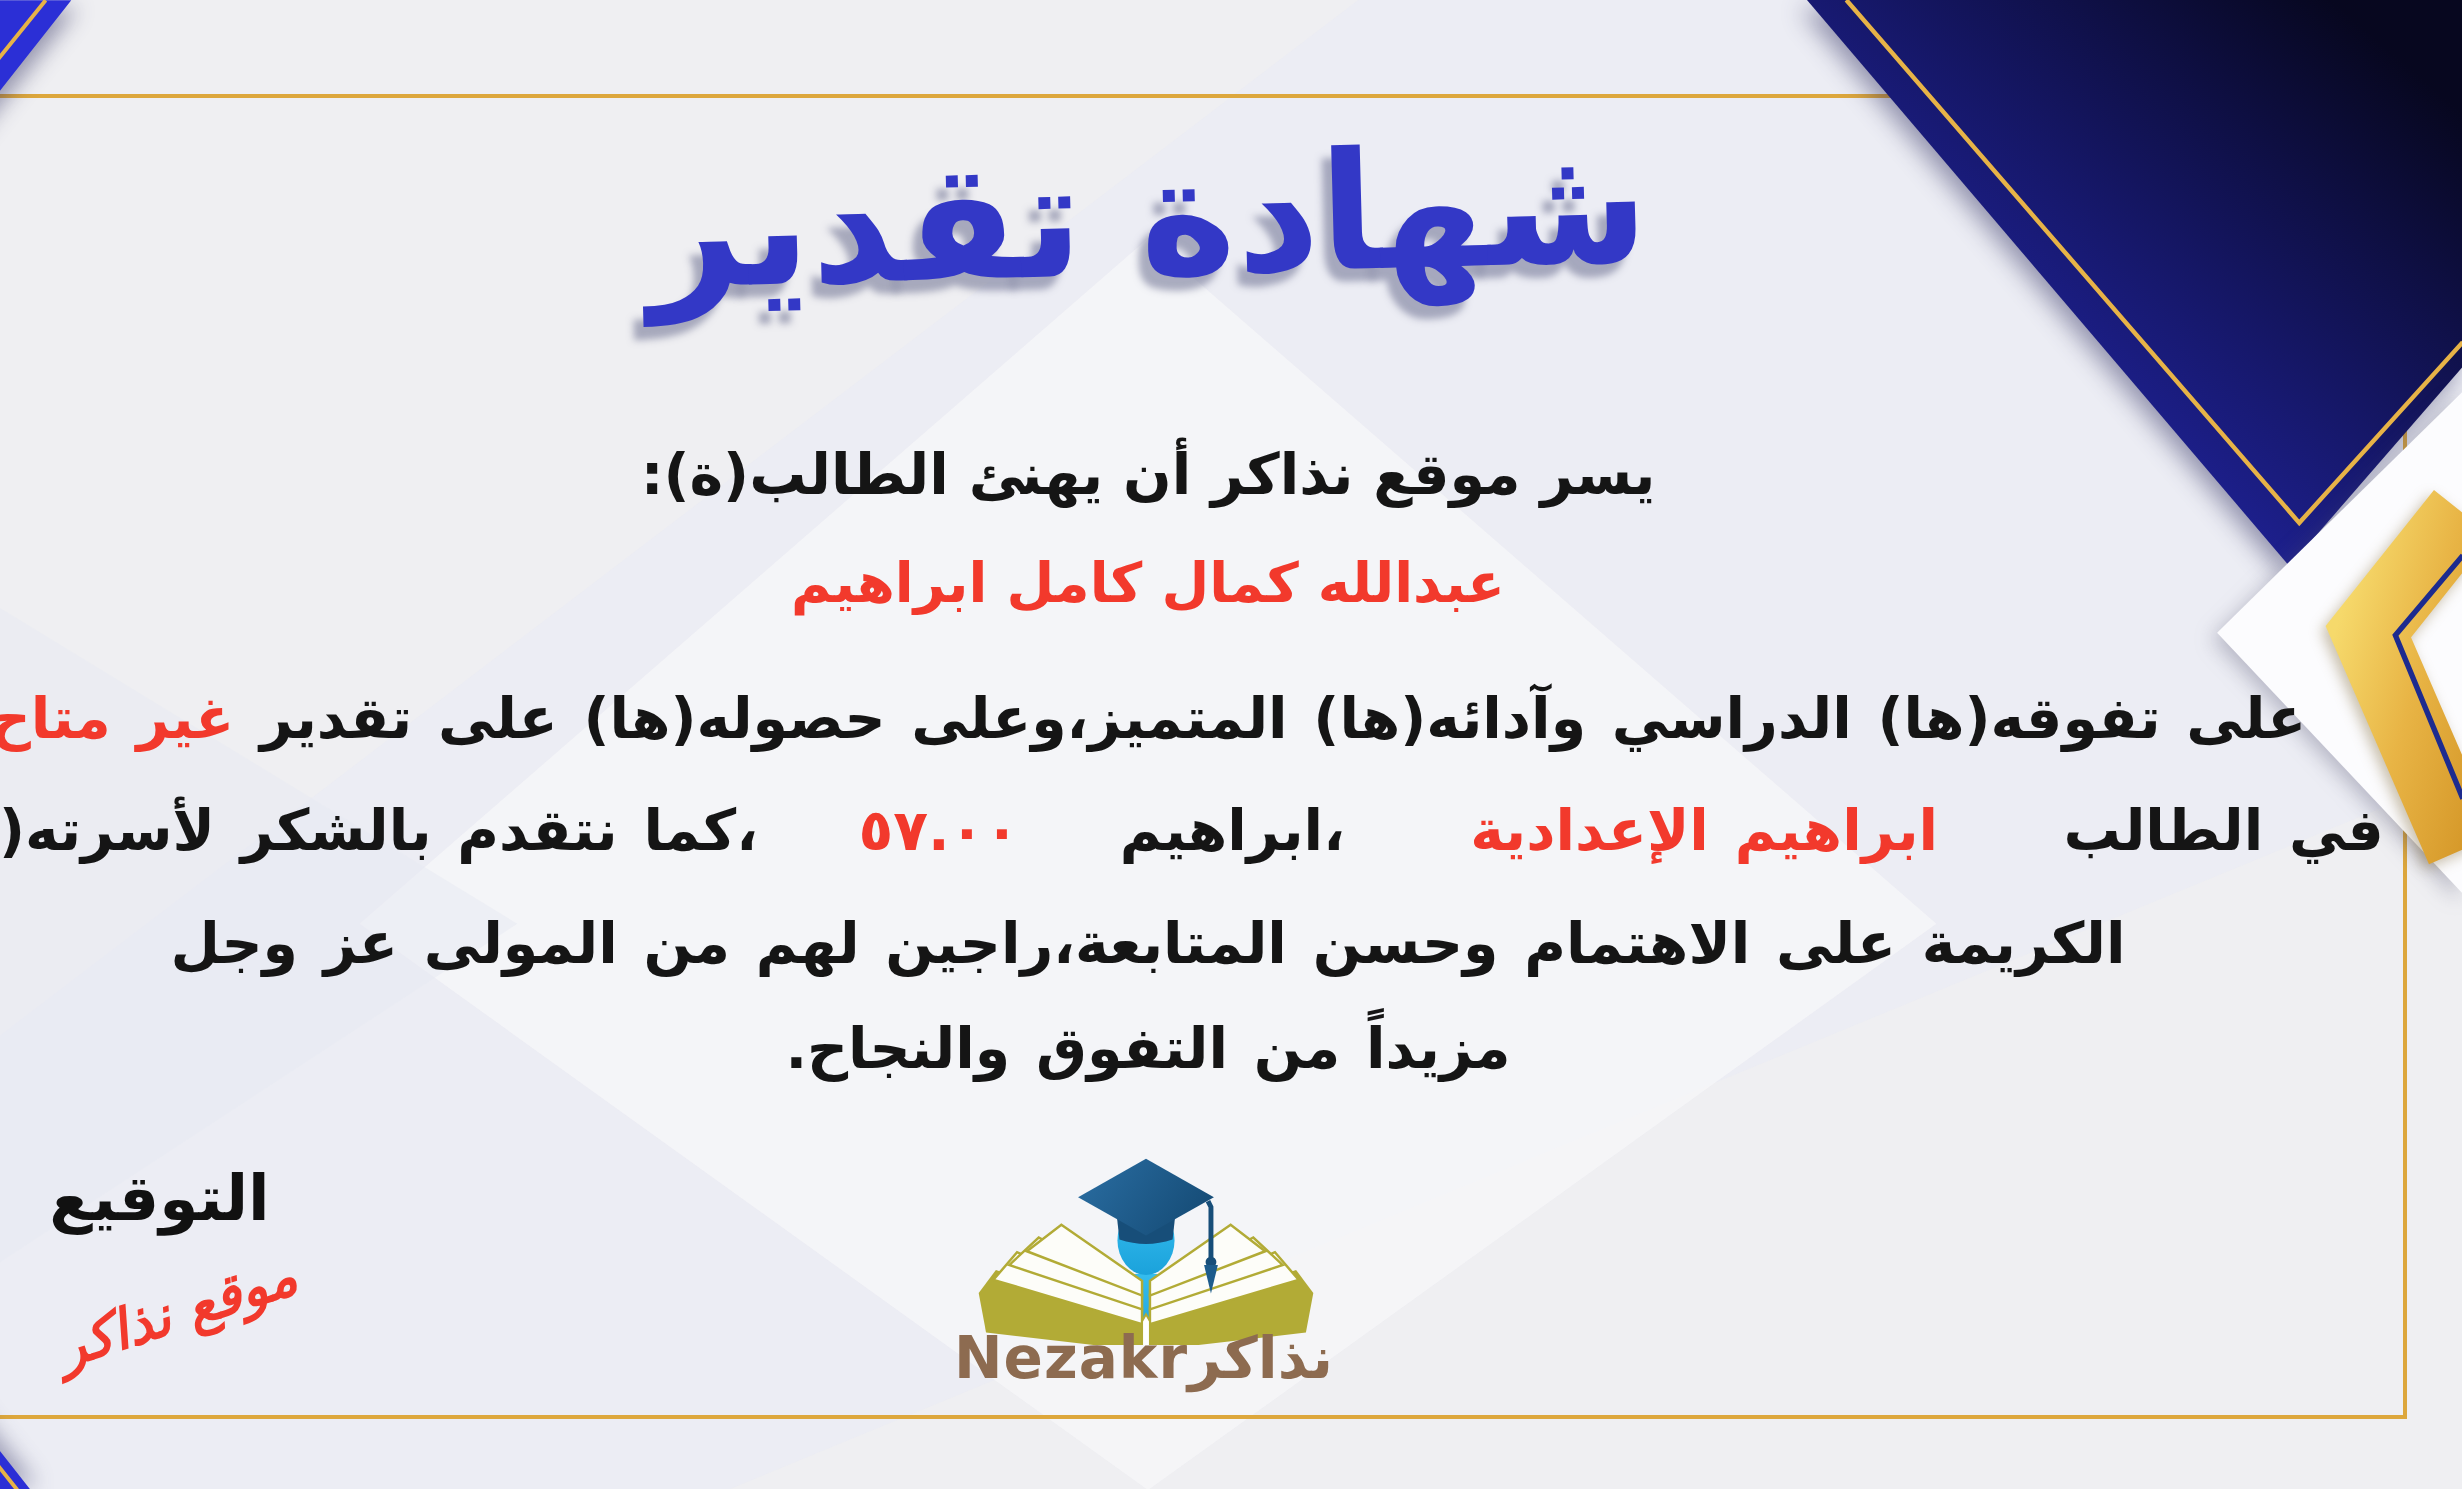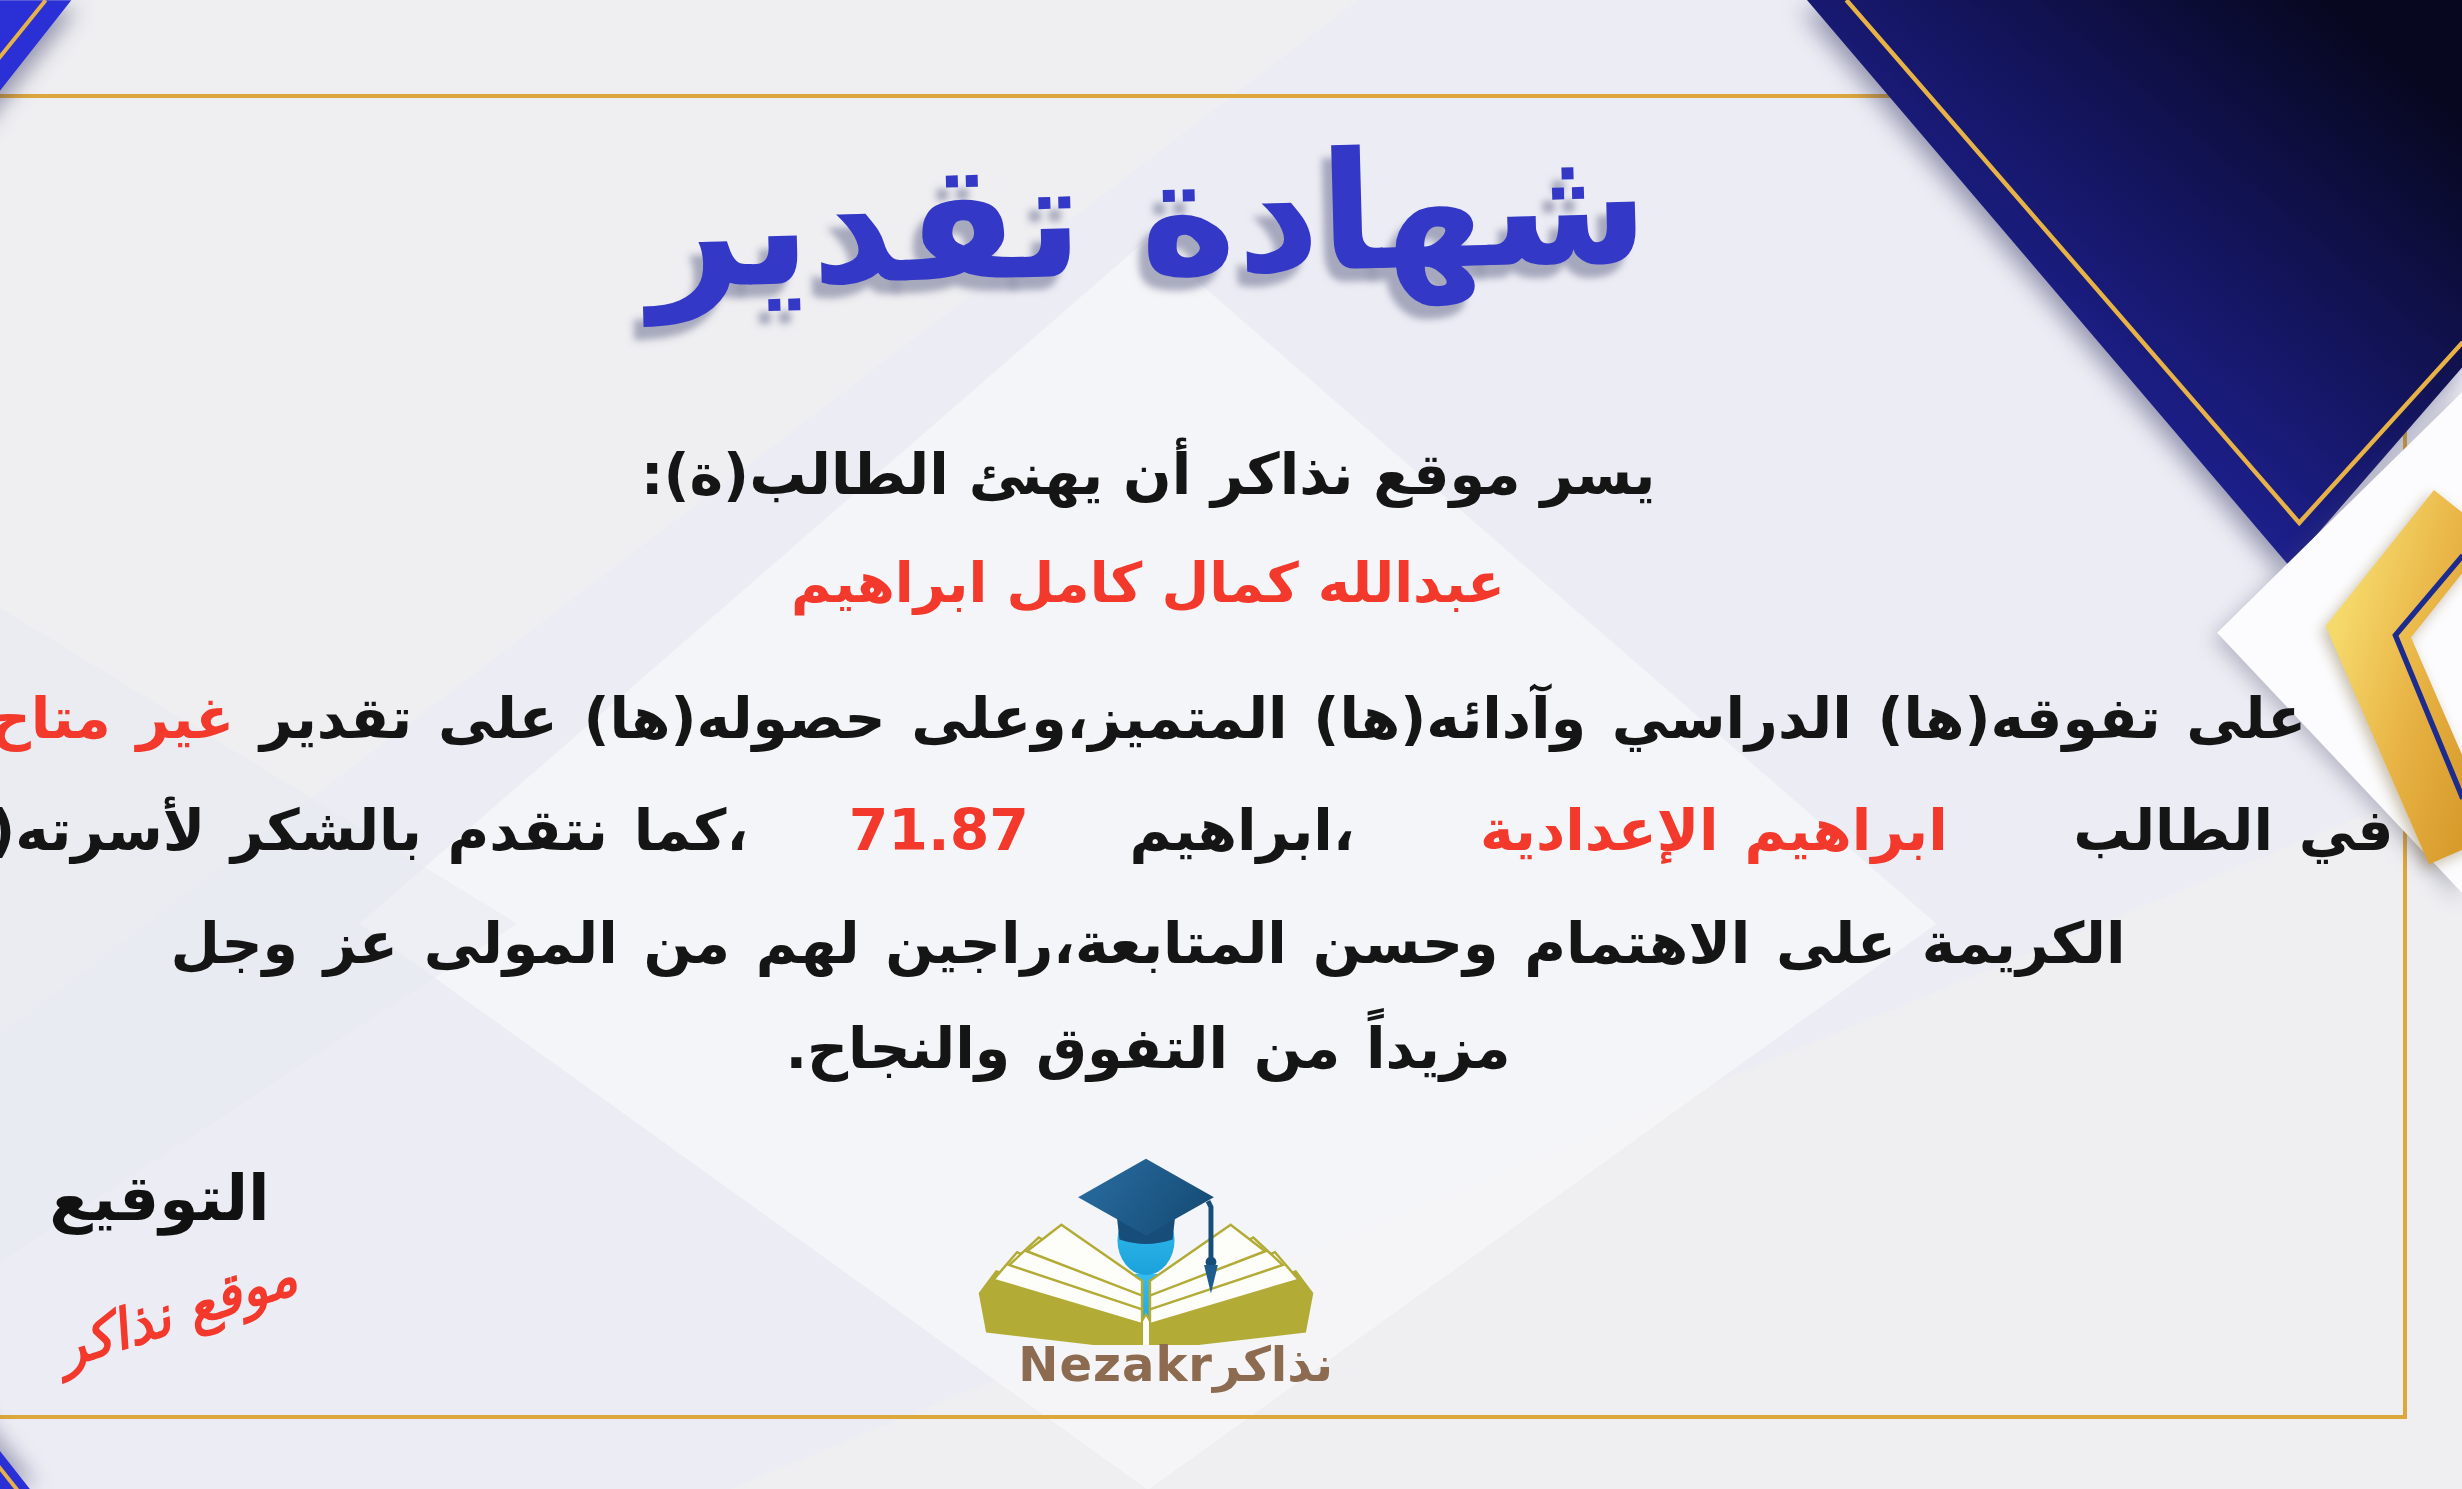--- a/index.html
+++ b/index.html
@@ -48,21 +48,21 @@
   }
   .sig-script{
     position:absolute;top:1280px;right:1990px;width:591px;text-align:center;
     font-size:55px;font-weight:bold;font-style:italic;color:#f2392c;
     transform:rotate(-18deg);white-space:nowrap;
   }
   
   .logo{position:absolute;left:1125px;top:1128px;width:374px;height:261px;}
   .logo-caption{
     position:absolute;left:0;right:0;bottom:-3px;text-align:right;white-space:nowrap;
-    font-size:48px;font-weight:bold;color:#8d6b50;direction:rtl;
+    font-size:58px;font-weight:bold;color:#8d6b50;direction:rtl;
   }
   .logo-caption .latin{font-style:normal;letter-spacing:1px;}
 </style>
 </head>
 <body>
 
 <div id="stage">
 
   <div class="facet f1"></div>
   <div class="facet f2"></div>
@@ -140,21 +140,21 @@
     <span class="red">غير متاح</span>
   </div>
 
   <div class="t-center para-line p2">
     <span>في الطالب</span>
     <span class="gap-lg"></span>
     <span class="red">ابراهيم الإعدادية</span>
     <span class="gap-lg"></span>
     <span>،ابراهيم</span>
     <span class="gap-md"></span>
-    <span class="red">71.87</span>
+    <span class="red">٥٧.٠٠</span>
     <span class="gap-md"></span>
     <span>،كما نتقدم بالشكر لأسرته(ها)</span>
   </div>
 
   <div class="t-center para-line p3">الكريمة على الاهتمام وحسن المتابعة،راجين لهم من المولى عز وجل</div>
   <div class="t-center para-line p4">مزيداً من التفوق والنجاح.</div>
 
   <div class="sig-label">التوقيع</div>
   <div class="sig-script">موقع نذاكر</div>
 

